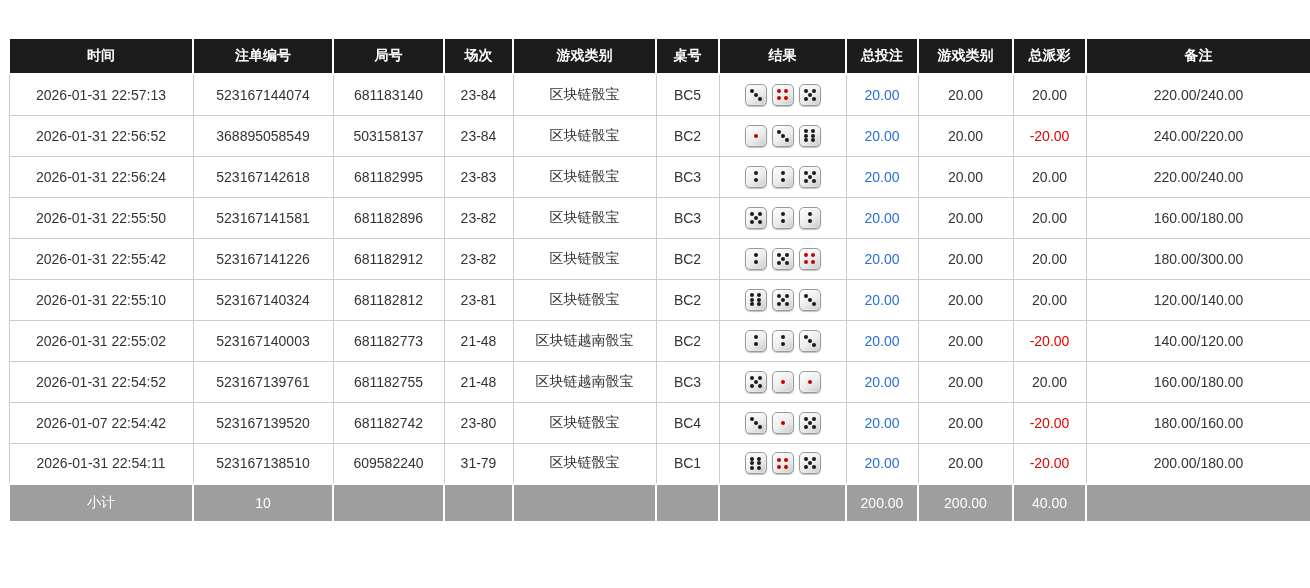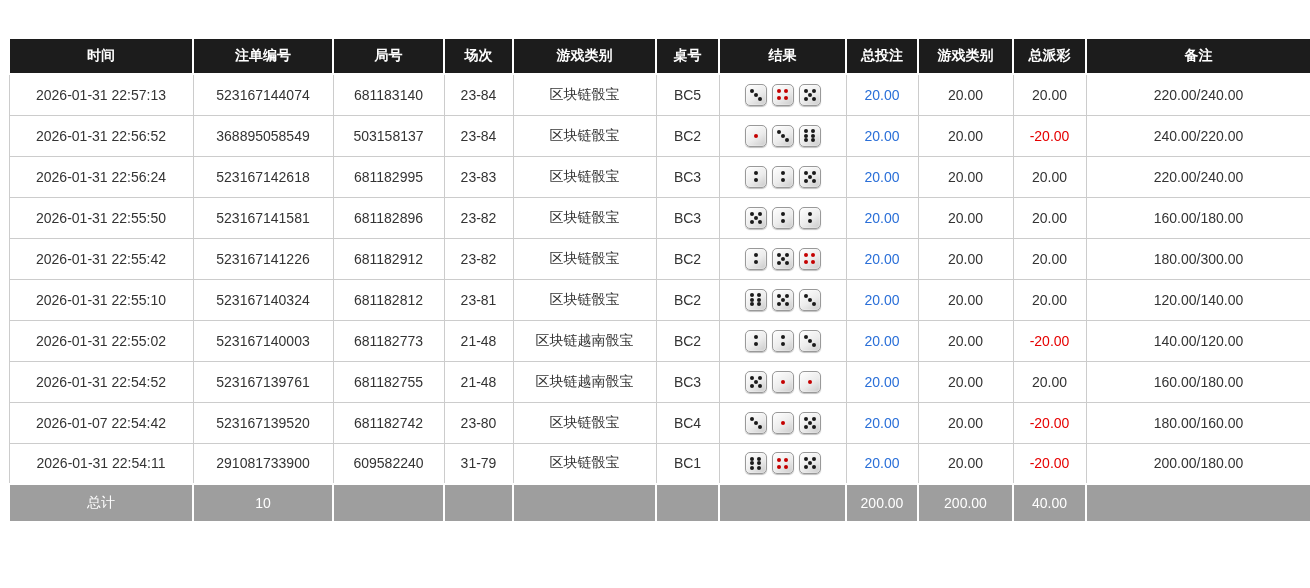--- a/index.html
+++ b/index.html
@@ -366,21 +366,21 @@
               <span class="pip" style="left: 70%; top: 70%;"></span>
             </span>
           </span></td>
     <td class="total-bet">20.00</td>
     <td>20.00</td>
     <td class="payout neg">-20.00</td>
     <td>180.00/160.00</td>
   </tr>
       <tr>
     <td>2026-01-31 22:54:11</td>
-    <td>291081733900</td>
+    <td>523167138510</td>
     <td>609582240</td>
     <td>31-79</td>
     <td>区块链骰宝</td>
     <td>BC1</td>
     <td><span class="dice-wrap">
             <span class="die">
               <span class="pip" style="left: 34%; top: 28%;"></span>
               <span class="pip" style="left: 66%; top: 28%;"></span>
               <span class="pip" style="left: 34%; top: 50%;"></span>
               <span class="pip" style="left: 66%; top: 50%;"></span>
@@ -402,21 +402,21 @@
             </span>
           </span></td>
     <td class="total-bet">20.00</td>
     <td>20.00</td>
     <td class="payout neg">-20.00</td>
     <td>200.00/180.00</td>
   </tr>
     </tbody>
   <tfoot>
     <tr>
-      <td>总计</td>
+      <td>小计</td>
       <td>10</td>
       <td></td>
       <td></td>
       <td></td>
       <td></td>
       <td></td>
       <td>200.00</td>
       <td>200.00</td>
       <td>40.00</td>
       <td></td>

